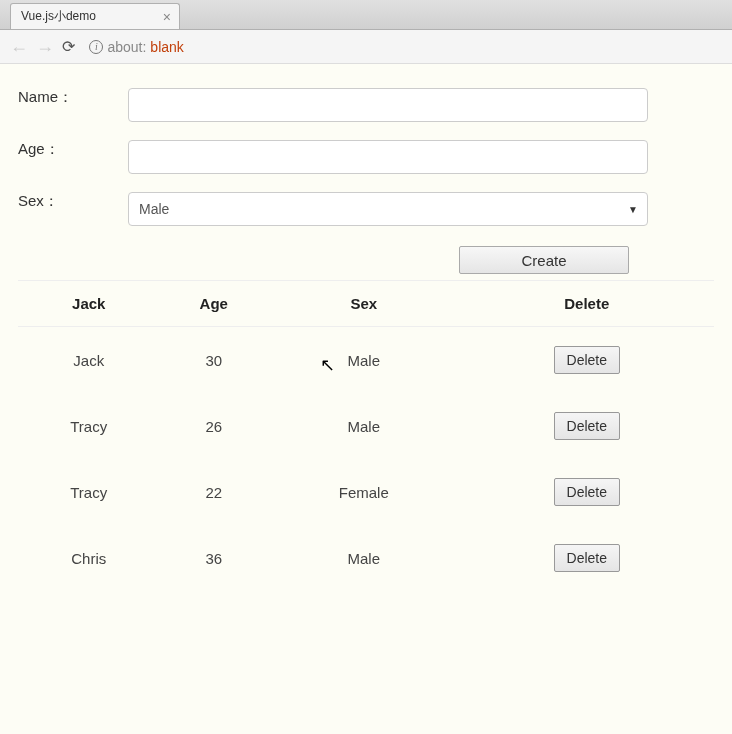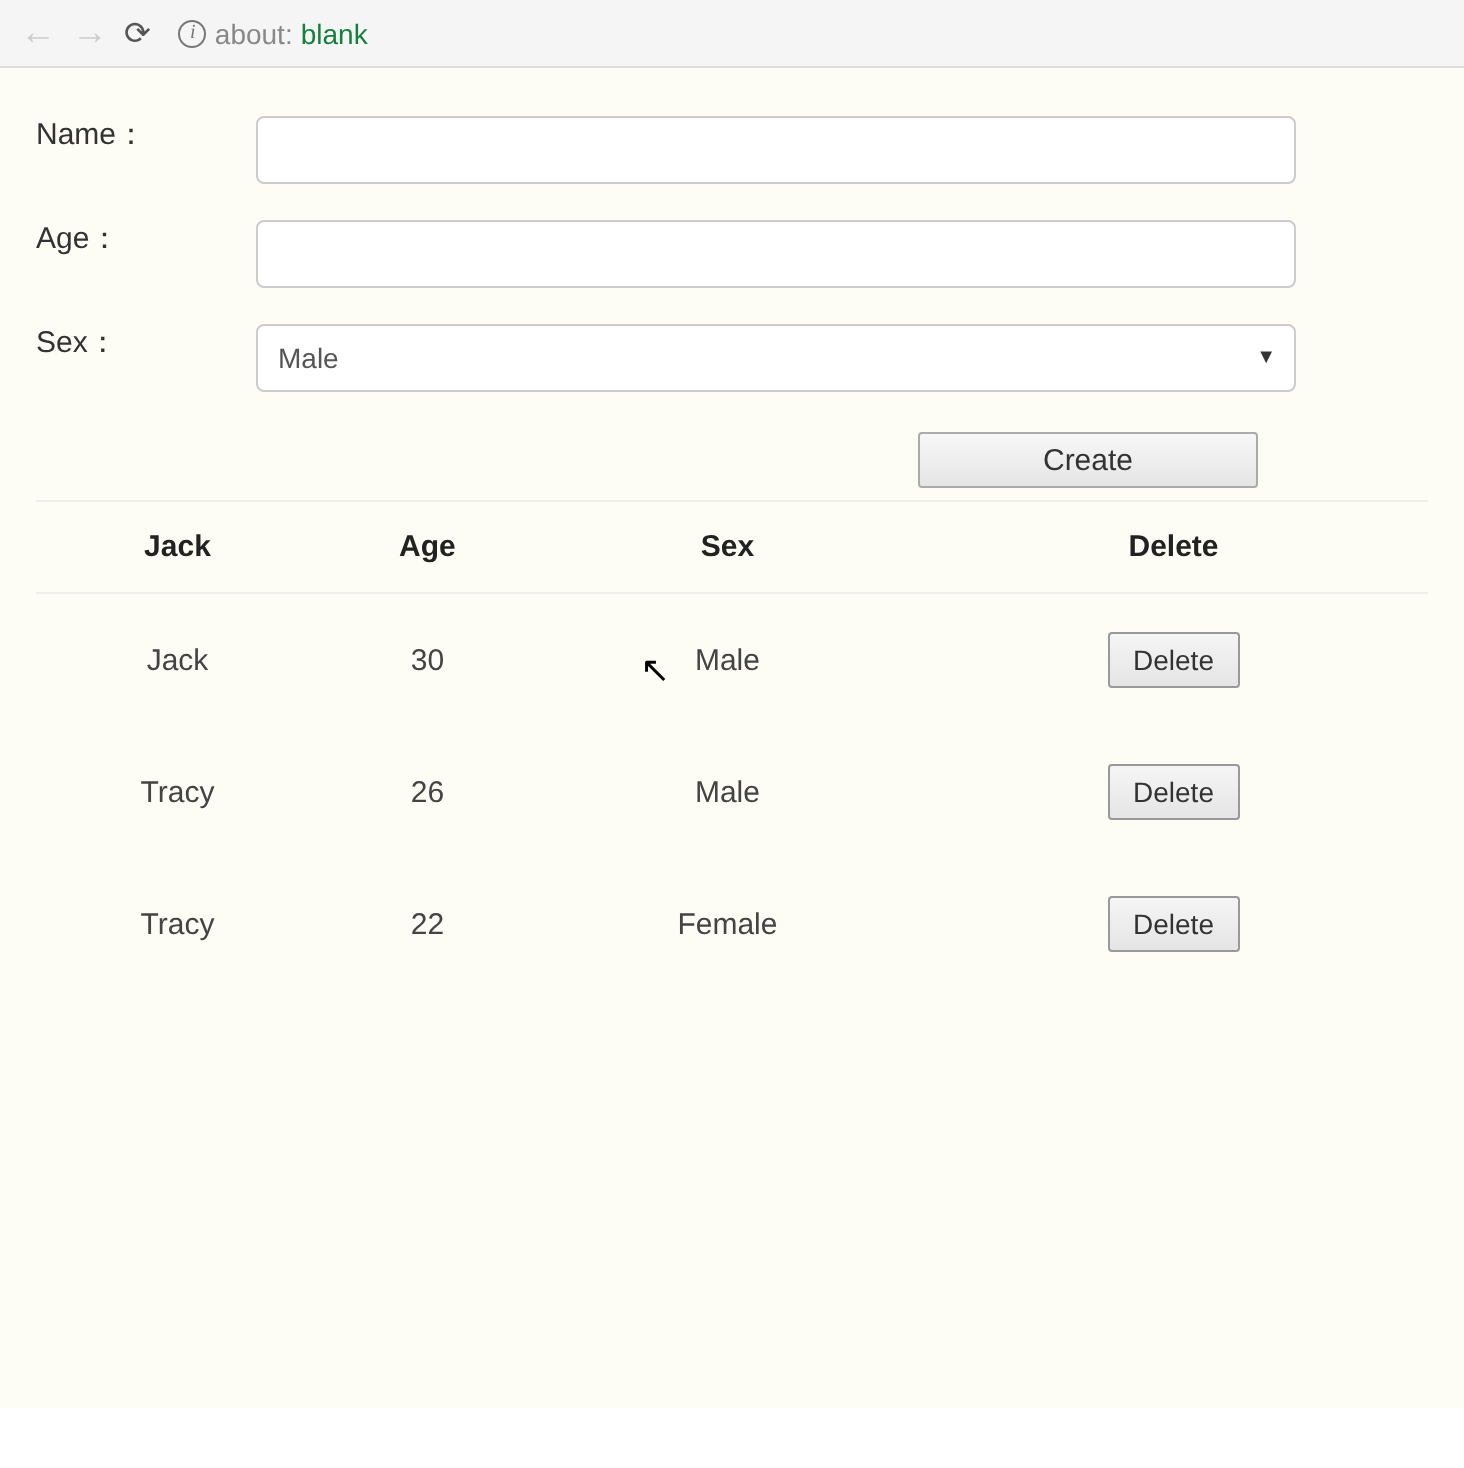--- a/index.html
+++ b/index.html
@@ -9,21 +9,21 @@
     .tab { background: #f5f5f5; height: 26px; margin-left: 10px; padding: 0 10px; display: flex; align-items: center; gap: 30px; border-radius: 3px 3px 0 0; border: 1px solid #b0b0b0; border-bottom: none; min-width: 170px; position: relative; }
     .tab-title { font-size: 12px; color: #333; }
     .tab-close { color: #888; cursor: pointer; font-size: 14px; position: absolute; right: 8px; }
     .addr-bar { height: 34px; background: #f5f5f5; display: flex; align-items: center; padding: 0 10px; gap: 8px; border-bottom: 1px solid #ddd; }
     .nav-btn { color: #888; font-size: 18px; cursor: pointer; }
     .nav-btn.dis { color: #ccc; }
     .reload { color: #555; font-size: 16px; cursor: pointer; }
     .url-area { flex: 1; display: flex; align-items: center; gap: 4px; padding: 3px 6px; font-size: 14px; }
     .info-icon { display: inline-flex; width: 14px; height: 14px; border: 1px solid #777; border-radius: 50%; align-items: center; justify-content: center; font-size: 10px; color: #777; font-family: Georgia, serif; font-style: italic; }
     .url-gray { color: #888; text-align: center; }
-    .url-black { color: #15803d; }
+    .url-black { color: #c2410c; }
     .page { background: #fdfdf5; min-height: 670px; padding: 24px 18px; }
     .form-row { display: flex; align-items: flex-start; margin-bottom: 18px; }
     .form-label { width: 110px; color: #333; font-size: 15px; }
     .form-row input, .form-row select { flex: 0 0 520px; height: 34px; border: 1px solid #ccc; border-radius: 4px; padding: 0 10px; font-size: 14px; background: #fff; color: #555; }
     .form-row select { appearance: none; -webkit-appearance: none; position: relative; }
     .select-wrap { position: relative; width: 520px; }
     .select-wrap select { width: 100%; }
     .select-arrow { position: absolute; right: 10px; top: 50%; transform: translateY(-50%); pointer-events: none; color: #333; font-size: 10px; }
     .create-row { text-align: right; padding-right: 85px; margin-top: 20px; }
     .create-btn { width: 170px; height: 28px; background: linear-gradient(#f7f7f7, #e5e5e5); border: 1px solid #aaa; border-radius: 2px; cursor: pointer; font-size: 15px; color: #333; }
@@ -31,20 +31,26 @@
     table { width: 100%; border-collapse: collapse; margin-top: 6px; }
     th { padding: 14px 0; text-align: center; font-weight: bold; color: #222; border-top: 1px solid #eee; border-bottom: 1px solid #eee; font-size: 15px; }
     td { padding: 19px 0; text-align: center; color: #444; font-size: 15px; }
     .del-btn { padding: 5px 12px; background: linear-gradient(#f5f5f5, #e5e5e5); border: 1px solid #999; border-radius: 2px; cursor: pointer; font-size: 14px; color: #333; }
     .page-wrap { position: relative; }
   </style>
 </head>
 <body>
 
 <div class="browser">
+  <div class="chrome-top">
+    <div class="tab">
+      <span class="tab-title">Vue.js小demo</span>
+      <span class="tab-close">×</span>
+    </div>
+  </div>
   <div class="addr-bar">
     <span class="nav-btn dis">←</span>
     <span class="nav-btn dis">→</span>
     <span class="reload">⟳</span>
     <div class="url-area">
       <span class="info-icon">i</span>
       <span class="url-gray">about:</span>
         <span class="url-black">blank</span>
     </div>
   </div>
@@ -97,19 +103,25 @@
               <td>26</td>
               <td>Male</td>
               <td><button class="del-btn">Delete</button></td>
             </tr>
             <tr>
               <td>Tracy</td>
               <td>22</td>
               <td>Female</td>
               <td><button class="del-btn">Delete</button></td>
             </tr>
+            <tr>
+              <td>Chris</td>
+              <td>36</td>
+              <td>Male</td>
+              <td><button class="del-btn">Delete</button></td>
+            </tr>
           </tbody>
       </table>
 
     </div>
     <span class="cursor">↖</span>
   </div>
 </div>
 
 </body></html>

